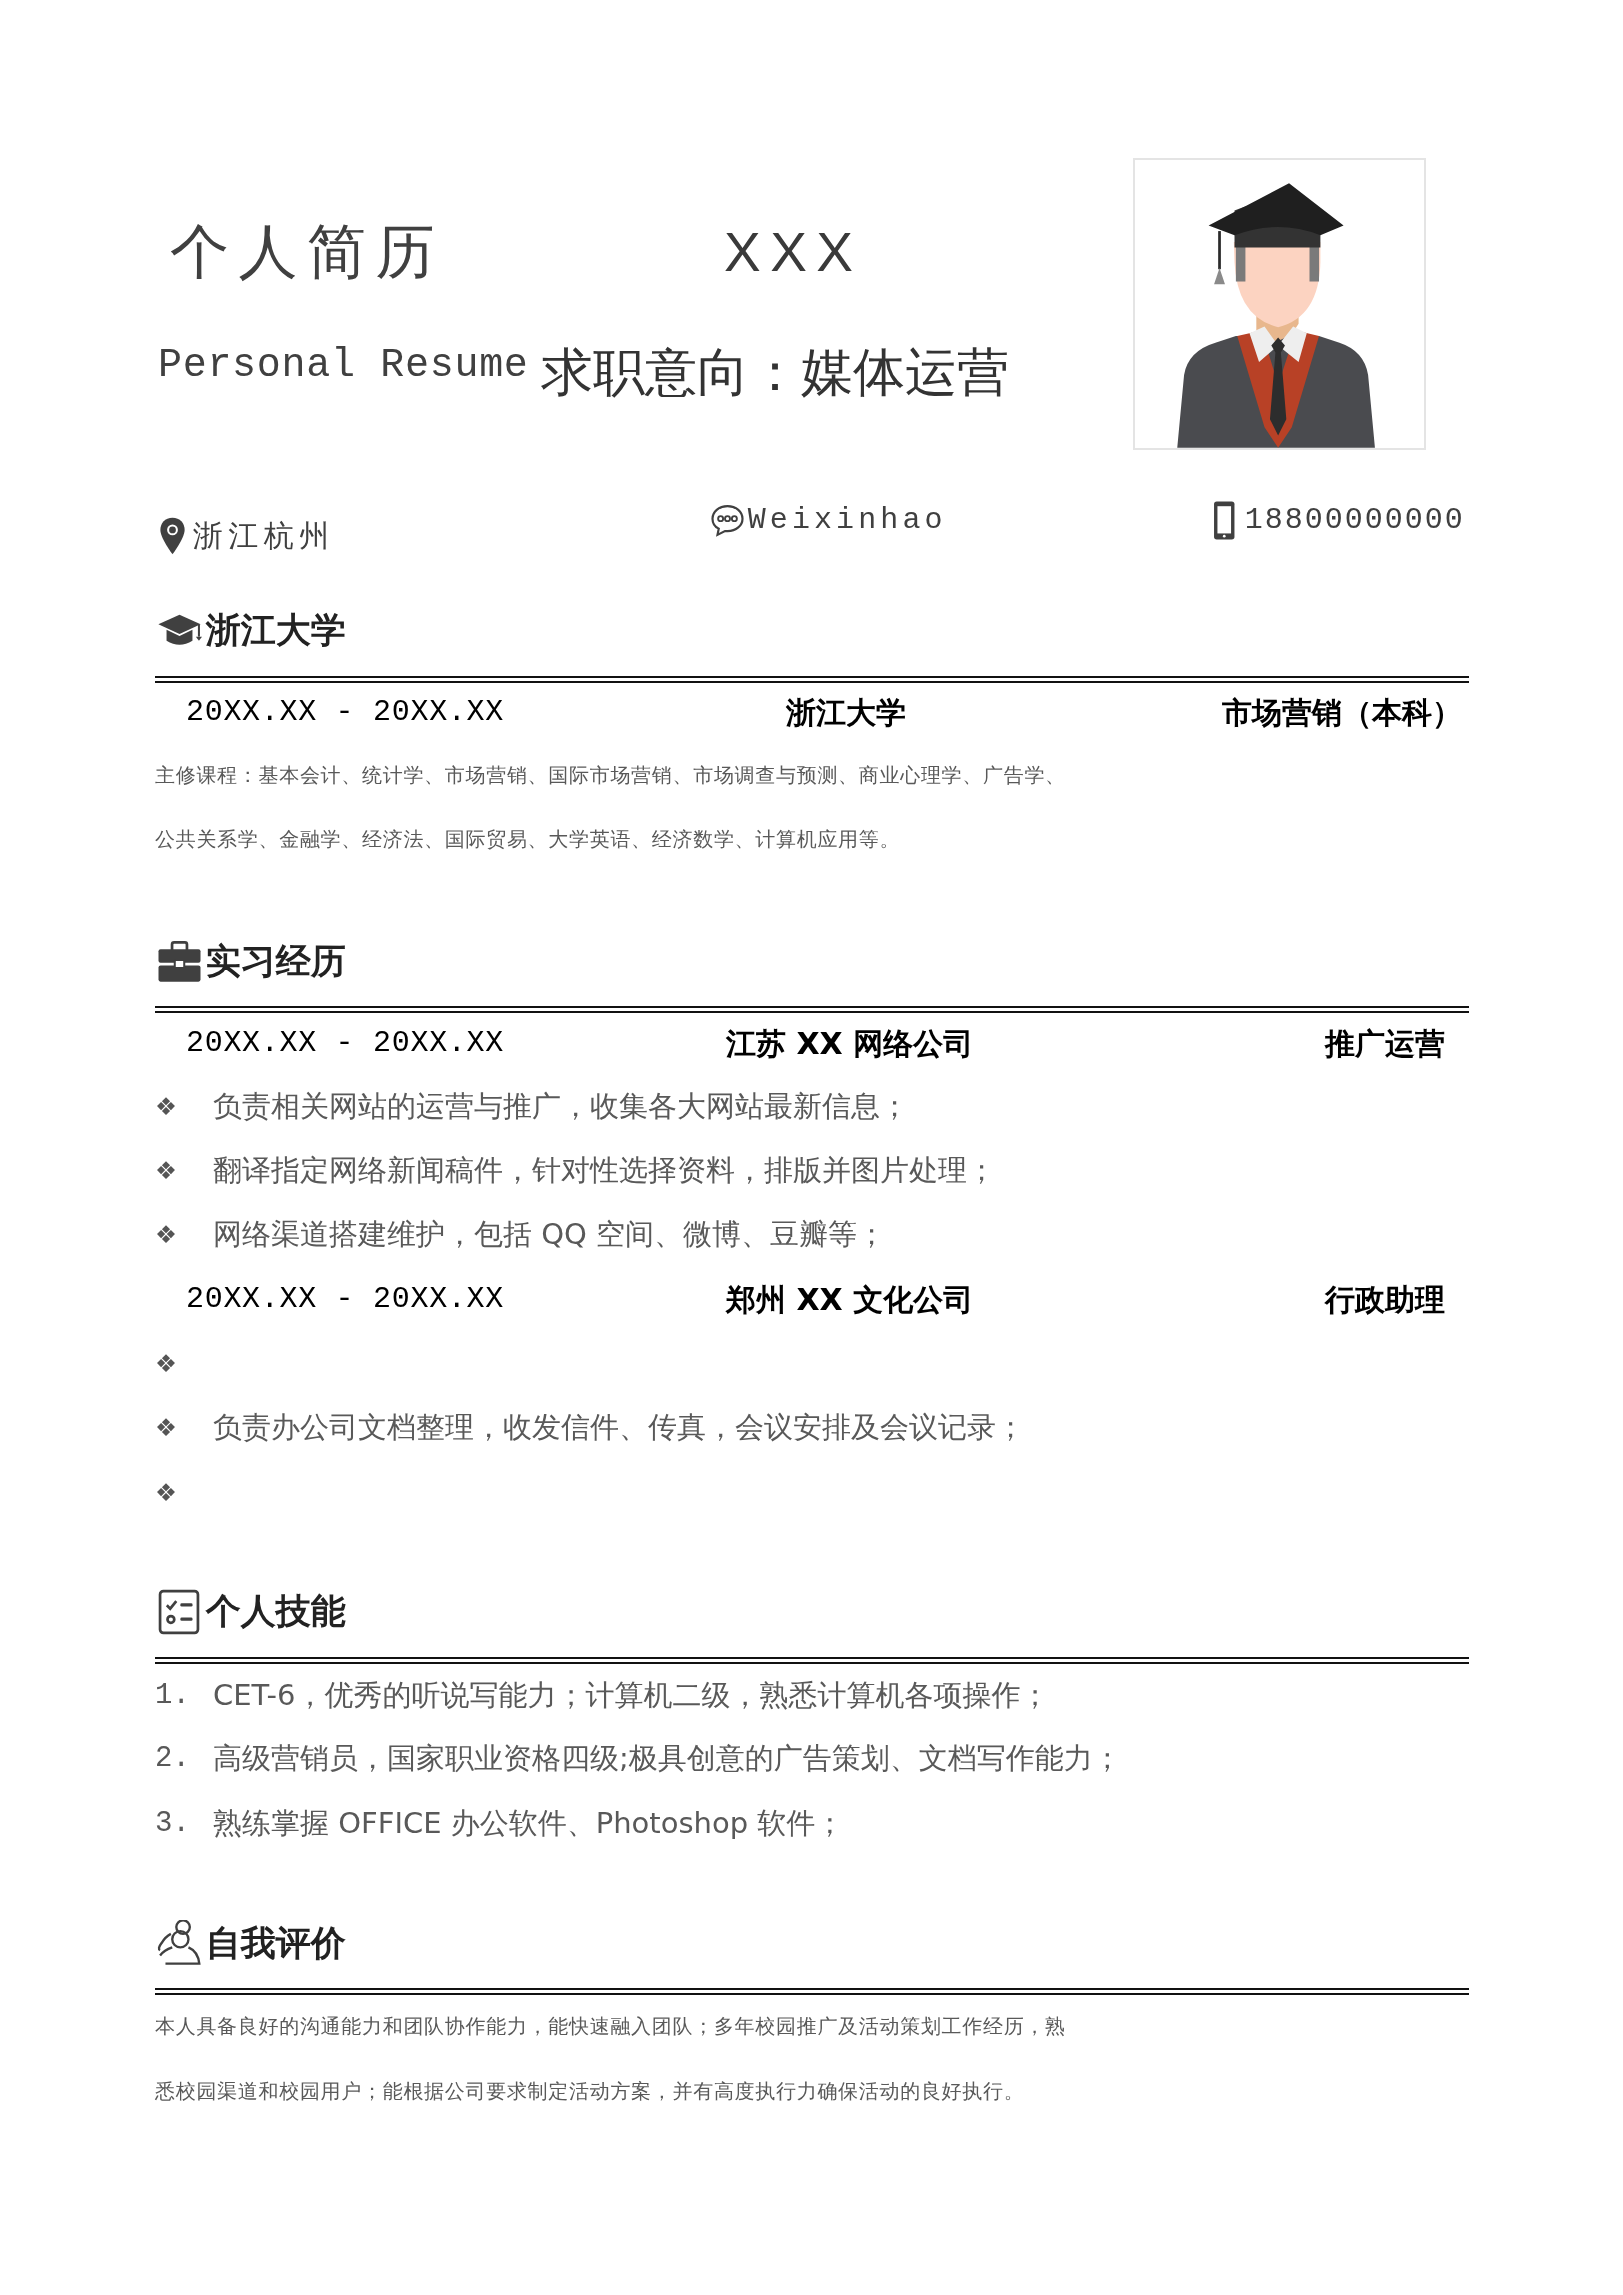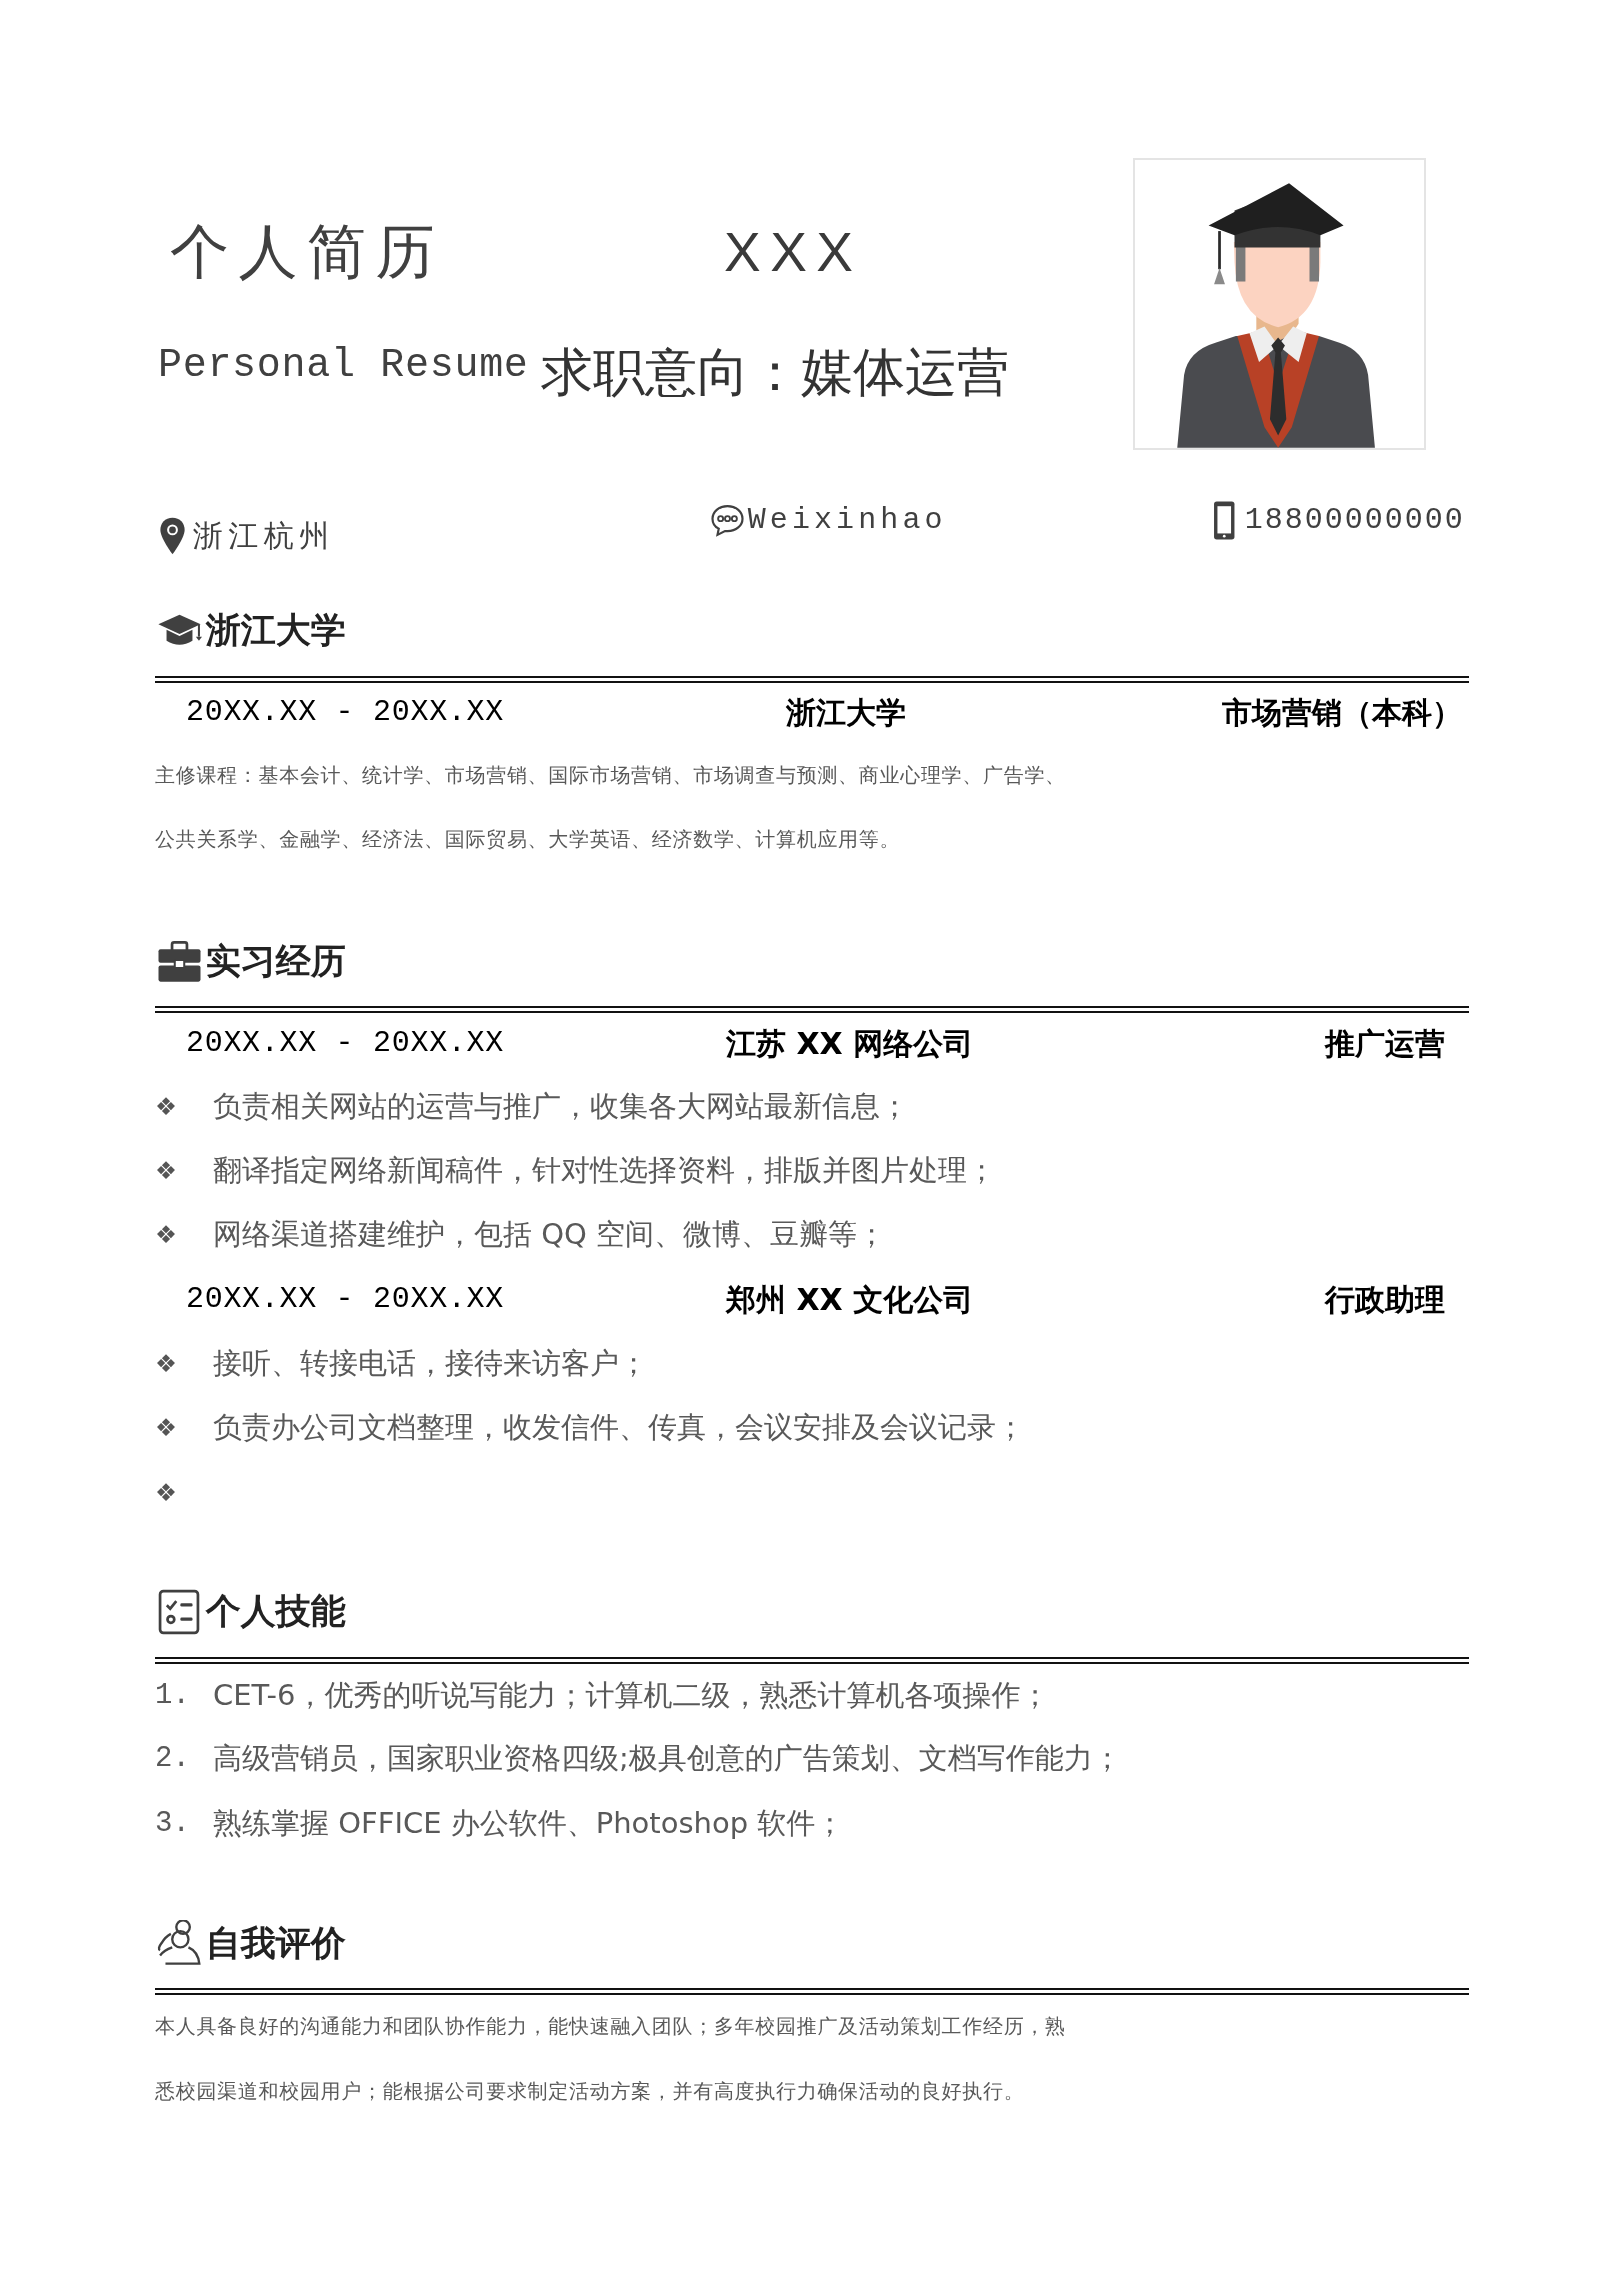--- a/index.html
+++ b/index.html
@@ -153,21 +153,20 @@
     <span>网络渠道搭建维护，包括 QQ 空间、微博、豆瓣等；</span>
   </div>
 
 <div class="abs row" style="top:1279px;">
   <span class="date">20XX.XX - 20XX.XX</span>
   <span class="mid" style="left:540px;">郑州 XX 文化公司</span>
   <span class="right" style="left:1139px;">行政助理</span>
 </div>
 <div class="abs bullet-line" style="top:1343px;">
     <span class="b">❖</span>
-    <span>接听、转接电话，接待来访客户；</span>
   </div>
 <div class="abs bullet-line" style="top:1407px;">
     <span class="b">❖</span>
     <span>负责办公司文档整理，收发信件、传真，会议安排及会议记录；</span>
   </div>
 <div class="abs bullet-line" style="top:1472px;">
     <span class="b">❖</span>
   </div>
 
 <div class="abs sec-head" style="top:1584px;">

